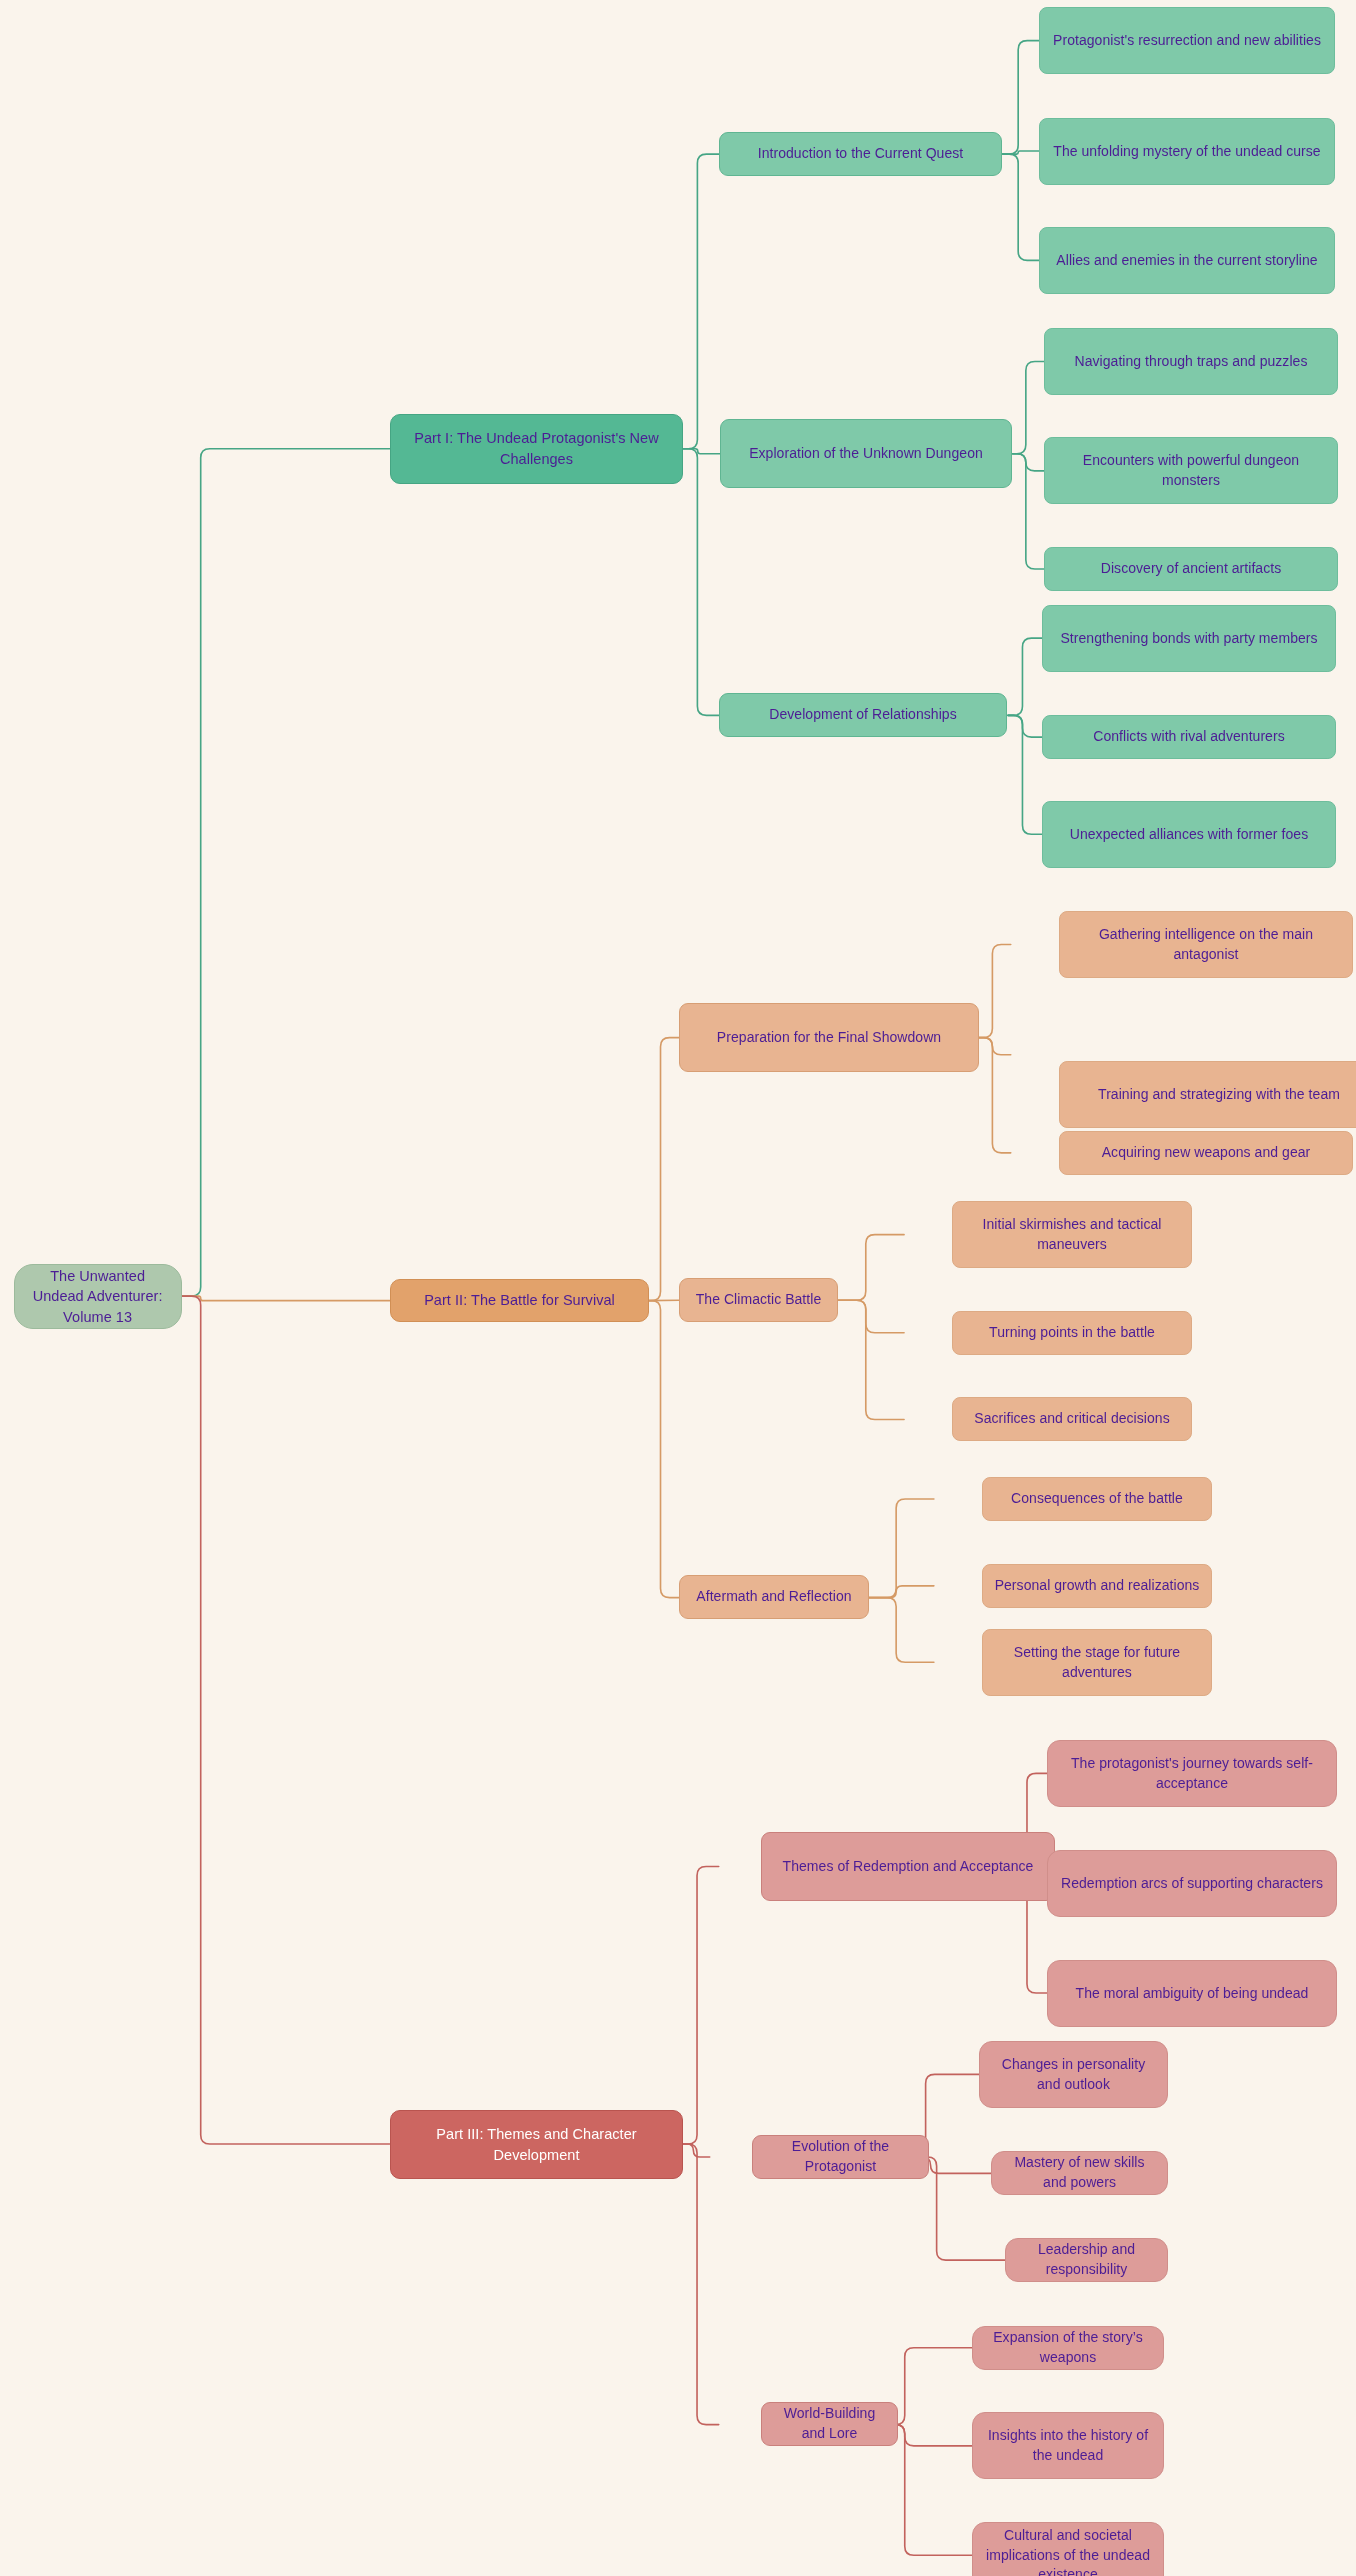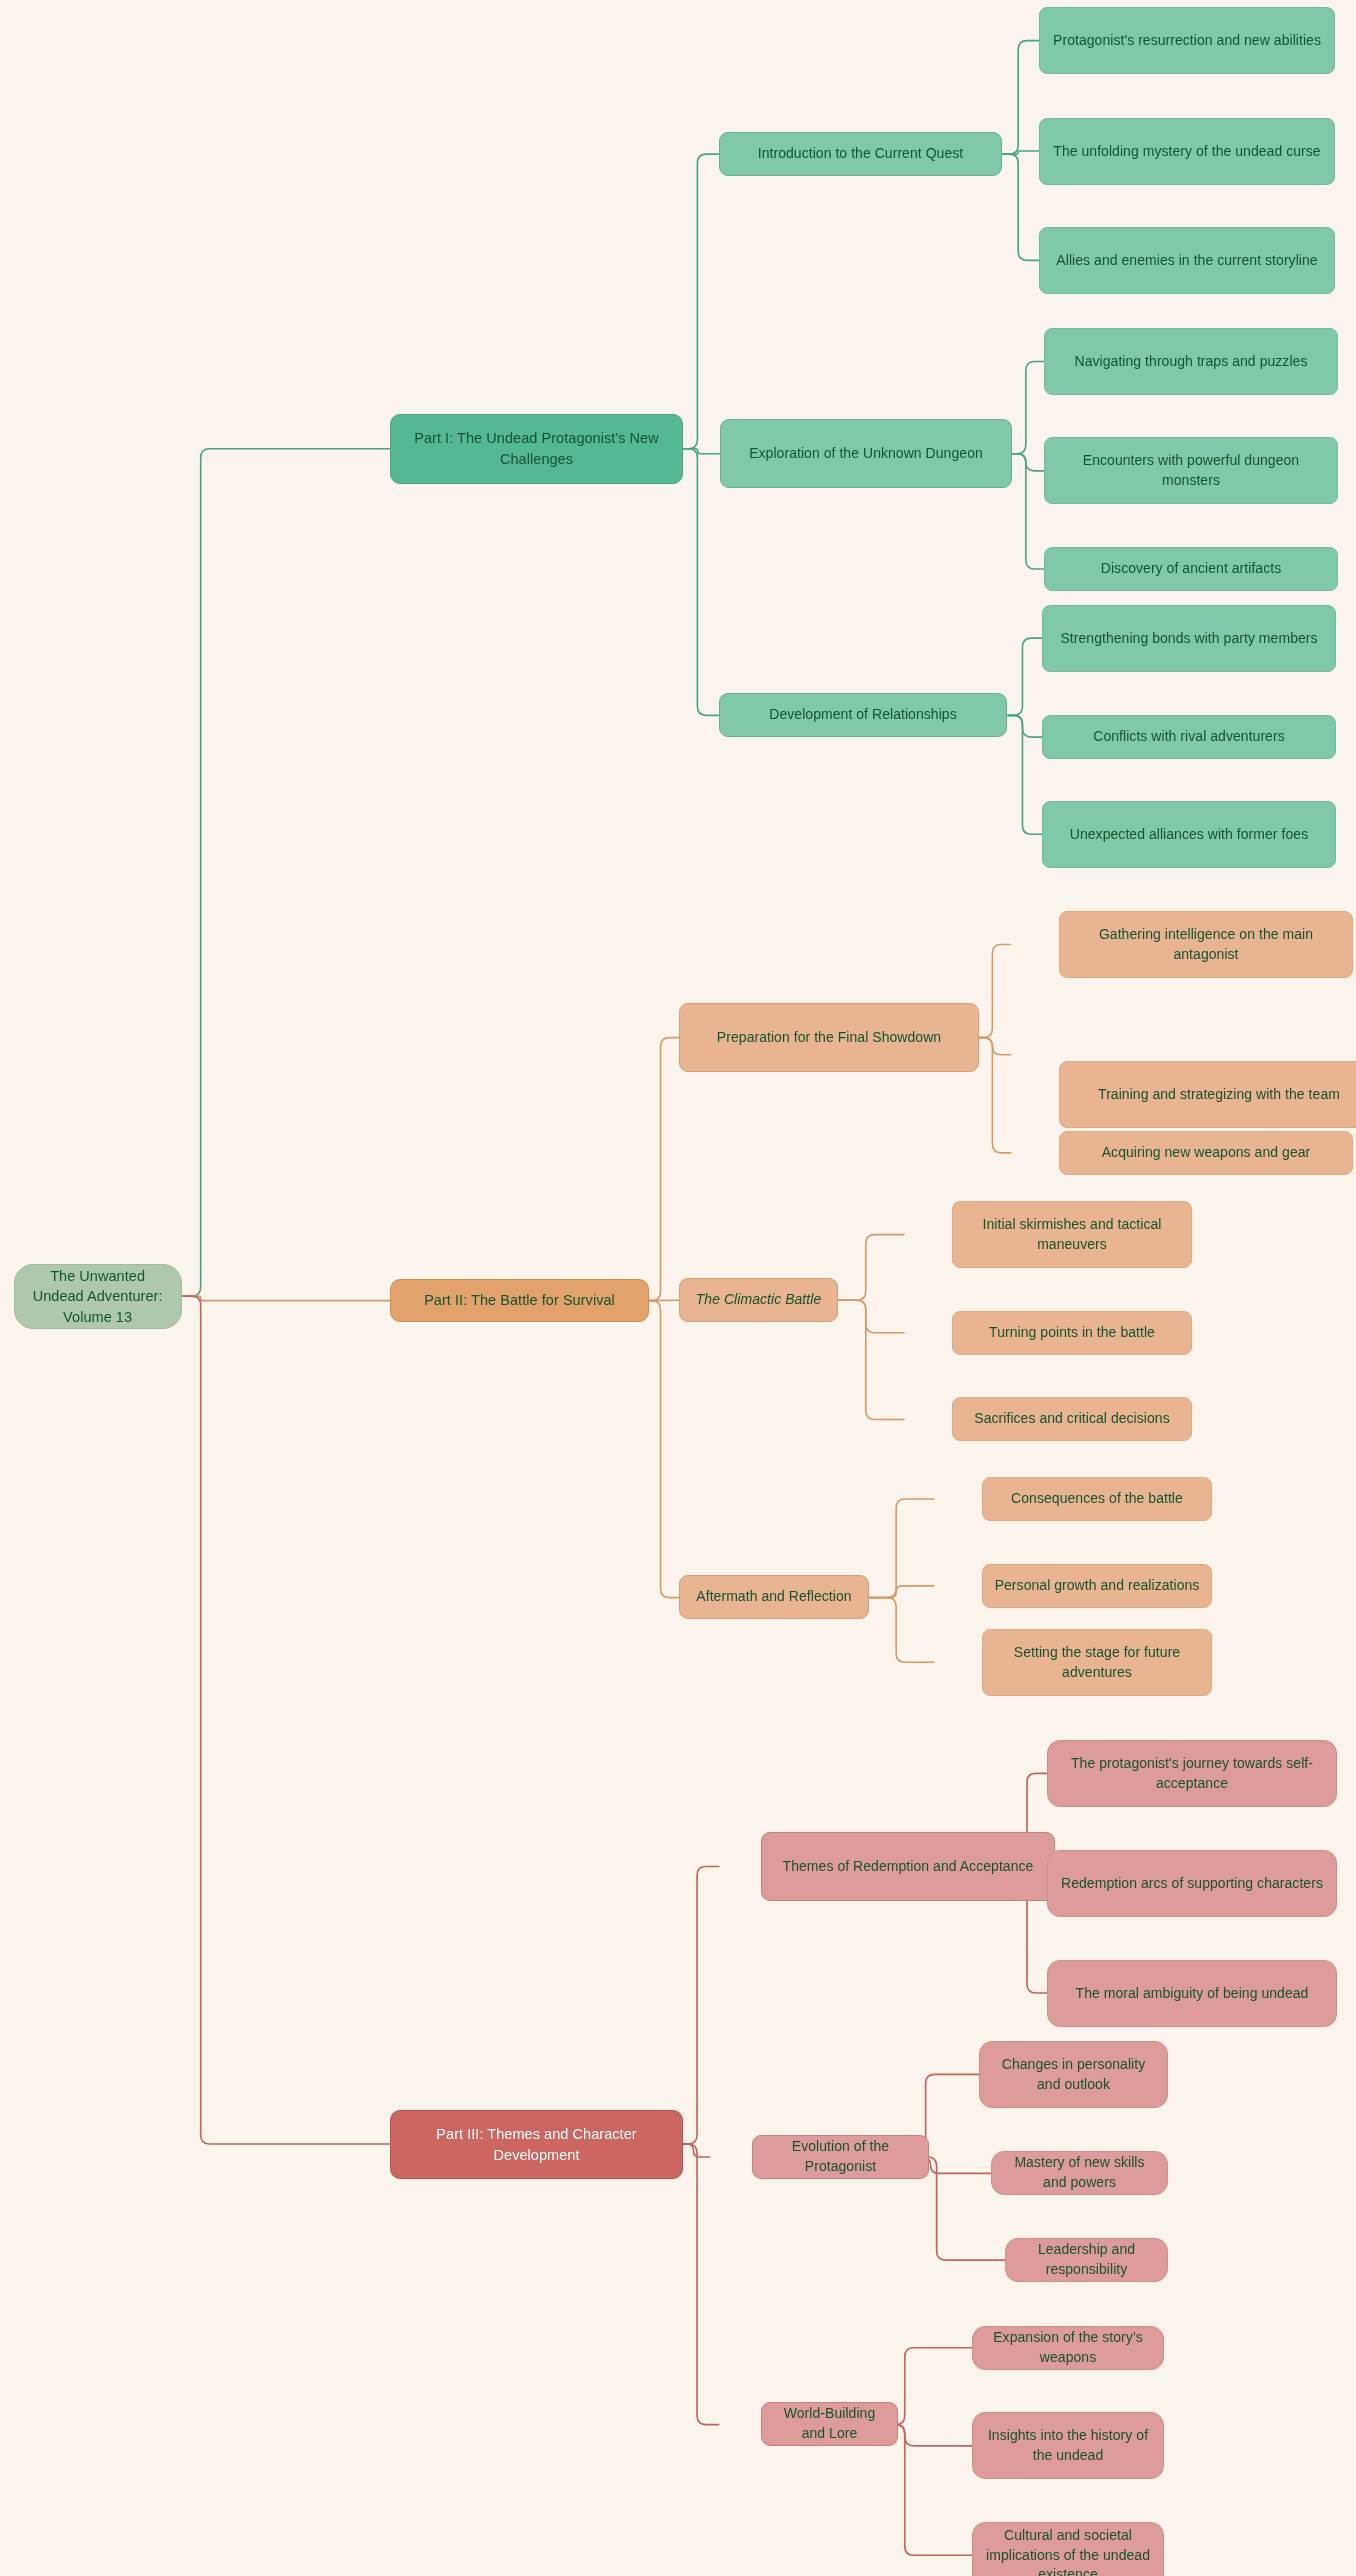--- a/index.html
+++ b/index.html
@@ -28,21 +28,21 @@
   .node {
     position: absolute;
     box-sizing: border-box;
     display: flex;
     align-items: center;
     justify-content: center;
     text-align: center;
     border-radius: 8.1px;
     padding: 3.6px 9px;
     line-height: 1.42;
-    color: #14532d;
+    color: #4c1d95;
     font-size: 14px;
     letter-spacing: 0.05px;
   }
   .node.root {
     background: #aec8ad;
     border: 0.9px solid #9cba9c;
     font-size: 14.5px;
     border-radius: 19px;
   }
   
@@ -158,21 +158,21 @@
       <div class="node l3-green" style="left: 1044px; top: 547px; width: 294px; height: 44px;">Discovery of ancient artifacts</div>
       <div class="node l2-green" style="left: 719px; top: 693px; width: 288px; height: 44px;">Development of Relationships</div>
       <div class="node l3-green" style="left: 1042px; top: 605px; width: 294px; height: 67px;">Strengthening bonds with party members</div>
       <div class="node l3-green" style="left: 1042px; top: 715px; width: 294px; height: 44px;">Conflicts with rival adventurers</div>
       <div class="node l3-green" style="left: 1042px; top: 801px; width: 294px; height: 67px;">Unexpected alliances with former foes</div>
       <div class="node l1-orange" style="left: 390px; top: 1279px; width: 259px; height: 43px;">Part II: The Battle for Survival</div>
       <div class="node l2-orange" style="left: 679px; top: 1003px; width: 300px; height: 69px;">Preparation for the Final Showdown</div>
       <div class="node l3-orange" style="left: 1011px; top: 911px; width: 294px; height: 67px;">Gathering intelligence on the main antagonist</div>
       <div class="node l3-orange" style="left: 1011px; top: 1061px; width: 320px; height: 67px;">Training and strategizing with the team</div>
       <div class="node l3-orange" style="left: 1011px; top: 1131px; width: 294px; height: 44px;">Acquiring new weapons and gear</div>
-      <div class="node l2-orange" style="left: 679px; top: 1278px; width: 159px; height: 44px; font-style: italic;">The Climactic Battle</div>
+      <div class="node l2-orange" style="left: 679px; top: 1278px; width: 159px; height: 44px;">The Climactic Battle</div>
       <div class="node l3-orange" style="left: 904px; top: 1201px; width: 240px; height: 67px;">Initial skirmishes and tactical maneuvers</div>
       <div class="node l3-orange" style="left: 904px; top: 1311px; width: 240px; height: 44px;">Turning points in the battle</div>
       <div class="node l3-orange" style="left: 904px; top: 1397px; width: 240px; height: 44px;">Sacrifices and critical decisions</div>
       <div class="node l2-orange" style="left: 679px; top: 1575px; width: 190px; height: 44px;">Aftermath and Reflection</div>
       <div class="node l3-orange" style="left: 934px; top: 1477px; width: 230px; height: 44px;">Consequences of the battle</div>
       <div class="node l3-orange" style="left: 934px; top: 1564px; width: 230px; height: 44px;">Personal growth and realizations</div>
       <div class="node l3-orange" style="left: 934px; top: 1629px; width: 230px; height: 67px;">Setting the stage for future adventures</div>
       <div class="node l1-red" style="left: 390px; top: 2110px; width: 293px; height: 69px;">Part III: Themes and Character Development</div>
       <div class="node l2-red" style="left: 719px; top: 1832px; width: 294px; height: 69px;">Themes of Redemption and Acceptance</div>
       <div class="node l3-red" style="left: 1047px; top: 1740px; width: 290px; height: 67px;">The protagonist's journey towards self-acceptance</div>

